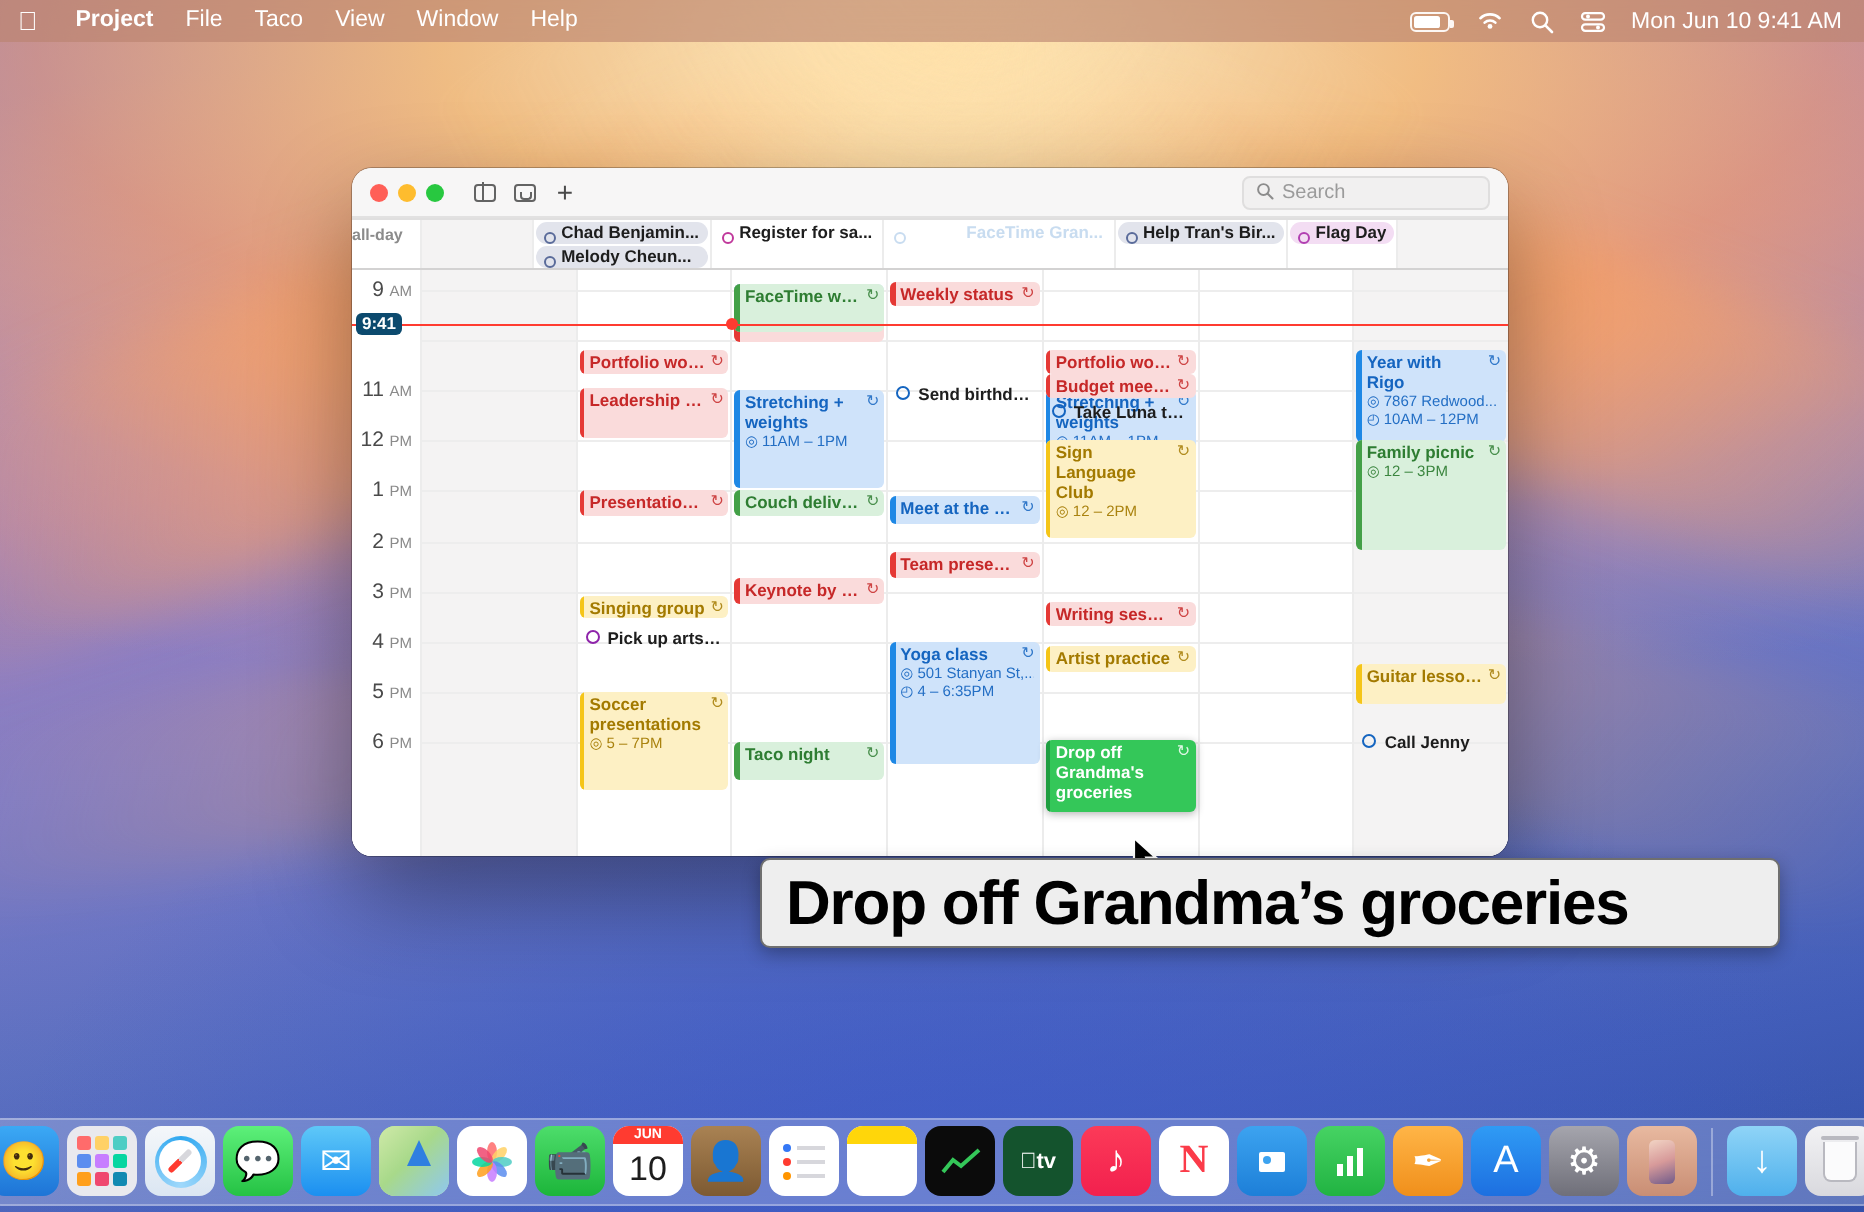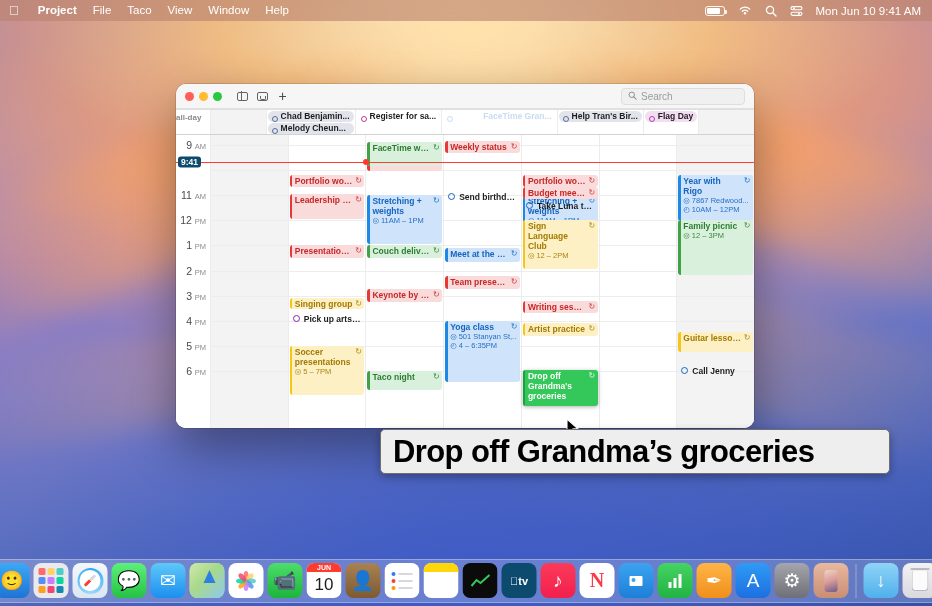--- a/index.html
+++ b/index.html
@@ -726,21 +726,21 @@
         <div style="height:9px;background:#ffd60a"></div>
       </div>
     </div>
     <div class="dk" style="background: rgb(255, 255, 255);">
       <div style="width:100%;height:100%;background:#0b0b0b;display:flex;align-items:center;justify-content:center">
         <svg width="20" height="14" viewBox="0 0 20 14">
           <polyline points="1,12 6,6 10,9 19,1" stroke="#34c759" stroke-width="2" fill="none"></polyline>
         </svg>
       </div>
     </div>
-    <div class="dk" style="background: #0c4a6e;">
+    <div class="dk" style="background: #14532d;">
       <span style="font-size:11px;color:#fff;font-weight:bold">tv</span>
     </div>
     <div class="dk" style="background: linear-gradient(rgb(252, 58, 88), rgb(242, 32, 78));">
       <span style="color:#fff">♪</span>
     </div>
     <div class="dk" style="background: rgb(255, 255, 255);">
       <span style="font-size:20px;font-weight:bold;color:#fb3b49;font-family:'Liberation Serif',serif">N</span>
     </div>
     <div class="dk" style="background: linear-gradient(rgb(60, 163, 240), rgb(29, 127, 216));">
       <div style="width:13px;height:10px;background:#fff;border-radius:1px;position:relative">

